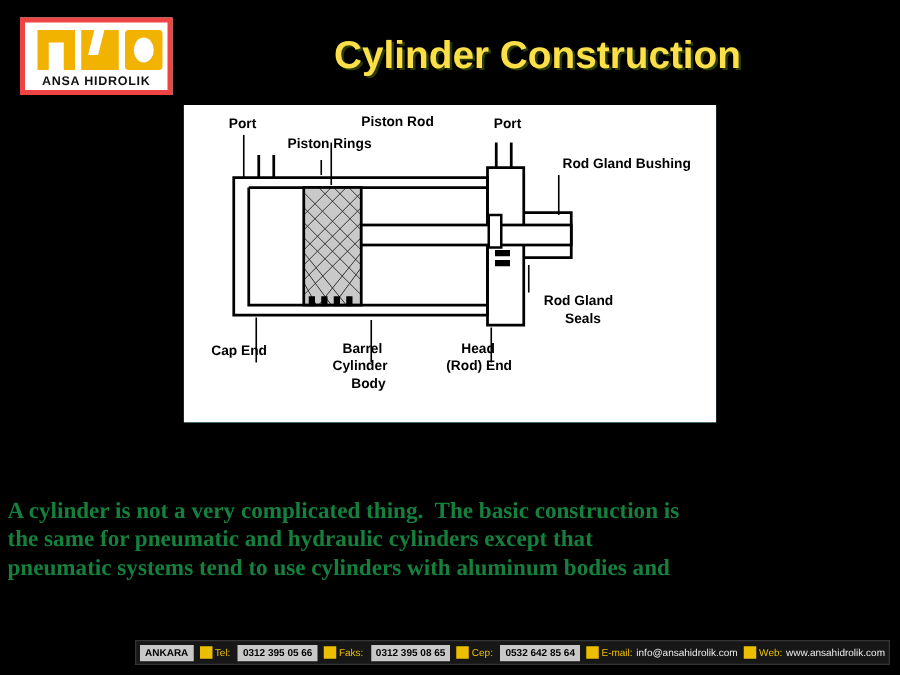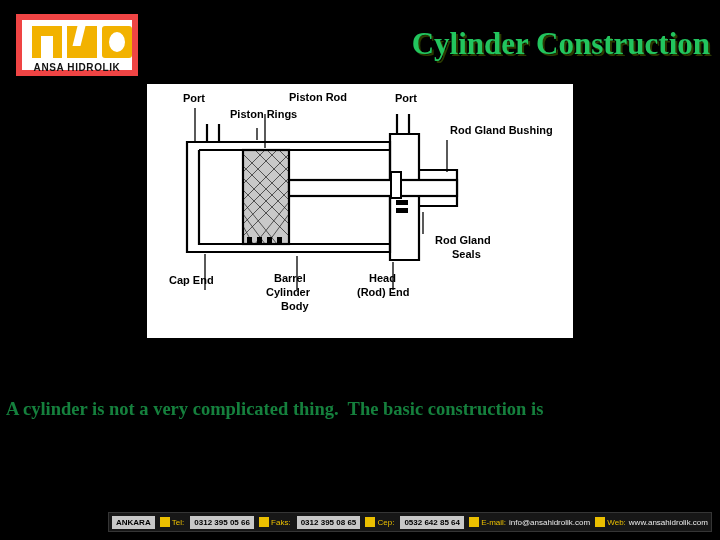--- a/index.html
+++ b/index.html
@@ -22,21 +22,21 @@
   }
 
   
   .logo {
     position: absolute;
     left: 16px;
     top: 14px;
     width: 122px;
     height: 62px;
     background: #ffffff;
-    border: 6px solid #ef4444;
+    border: 4px solid #ef4444;
     box-sizing: border-box;
   }
   .logo-marks {
     position: absolute;
     left: 8px;
     top: 5px;
     width: 106px;
     height: 34px;
   }
   .logo-a {
@@ -105,25 +105,25 @@
     letter-spacing: 0.6px;
     color: #111111;
   }
 
   
   .title {
     position: absolute;
     left: 150px;
     top: 26px;
     width: 560px;
-    text-align: right;
-    font-family: Liberation Serif, serif;
+    text-align: center;
+    font-family: Liberation Sans, sans-serif;
     font-size: 31px;
     font-weight: bold;
-    color: #22c55e;
+    color: #fde047;
     text-shadow: 2px 2px 0 #2a3a00;
   }
 
   
   .figure {
     position: absolute;
     left: 147px;
     top: 84px;
     width: 426px;
     height: 254px;
@@ -273,20 +273,22 @@
         <text x="119" y="212">Cylinder</text>
         <text x="134" y="226">Body</text>
         <text x="222" y="198">Head</text>
         <text x="210" y="212">(Rod) End</text>
       </g>
     </svg>
   </div>
 
   <div class="body-text">
     <div class="line">A cylinder is not a very complicated thing.  The basic construction is</div>
+    <div class="line">the same for pneumatic and hydraulic cylinders except that</div>
+    <div class="line">pneumatic systems tend to use cylinders with aluminum bodies and</div>
   </div>
 
   <div class="footer">
     <span class="chip">ANKARA</span>
     <span class="ico"></span>
     <span class="seg yellow">Tel:</span>
     <span class="chip">0312 395 05 66</span>
     <span class="ico"></span>
     <span class="seg yellow">Faks:</span>
     <span class="chip">0312 395 08 65</span>

